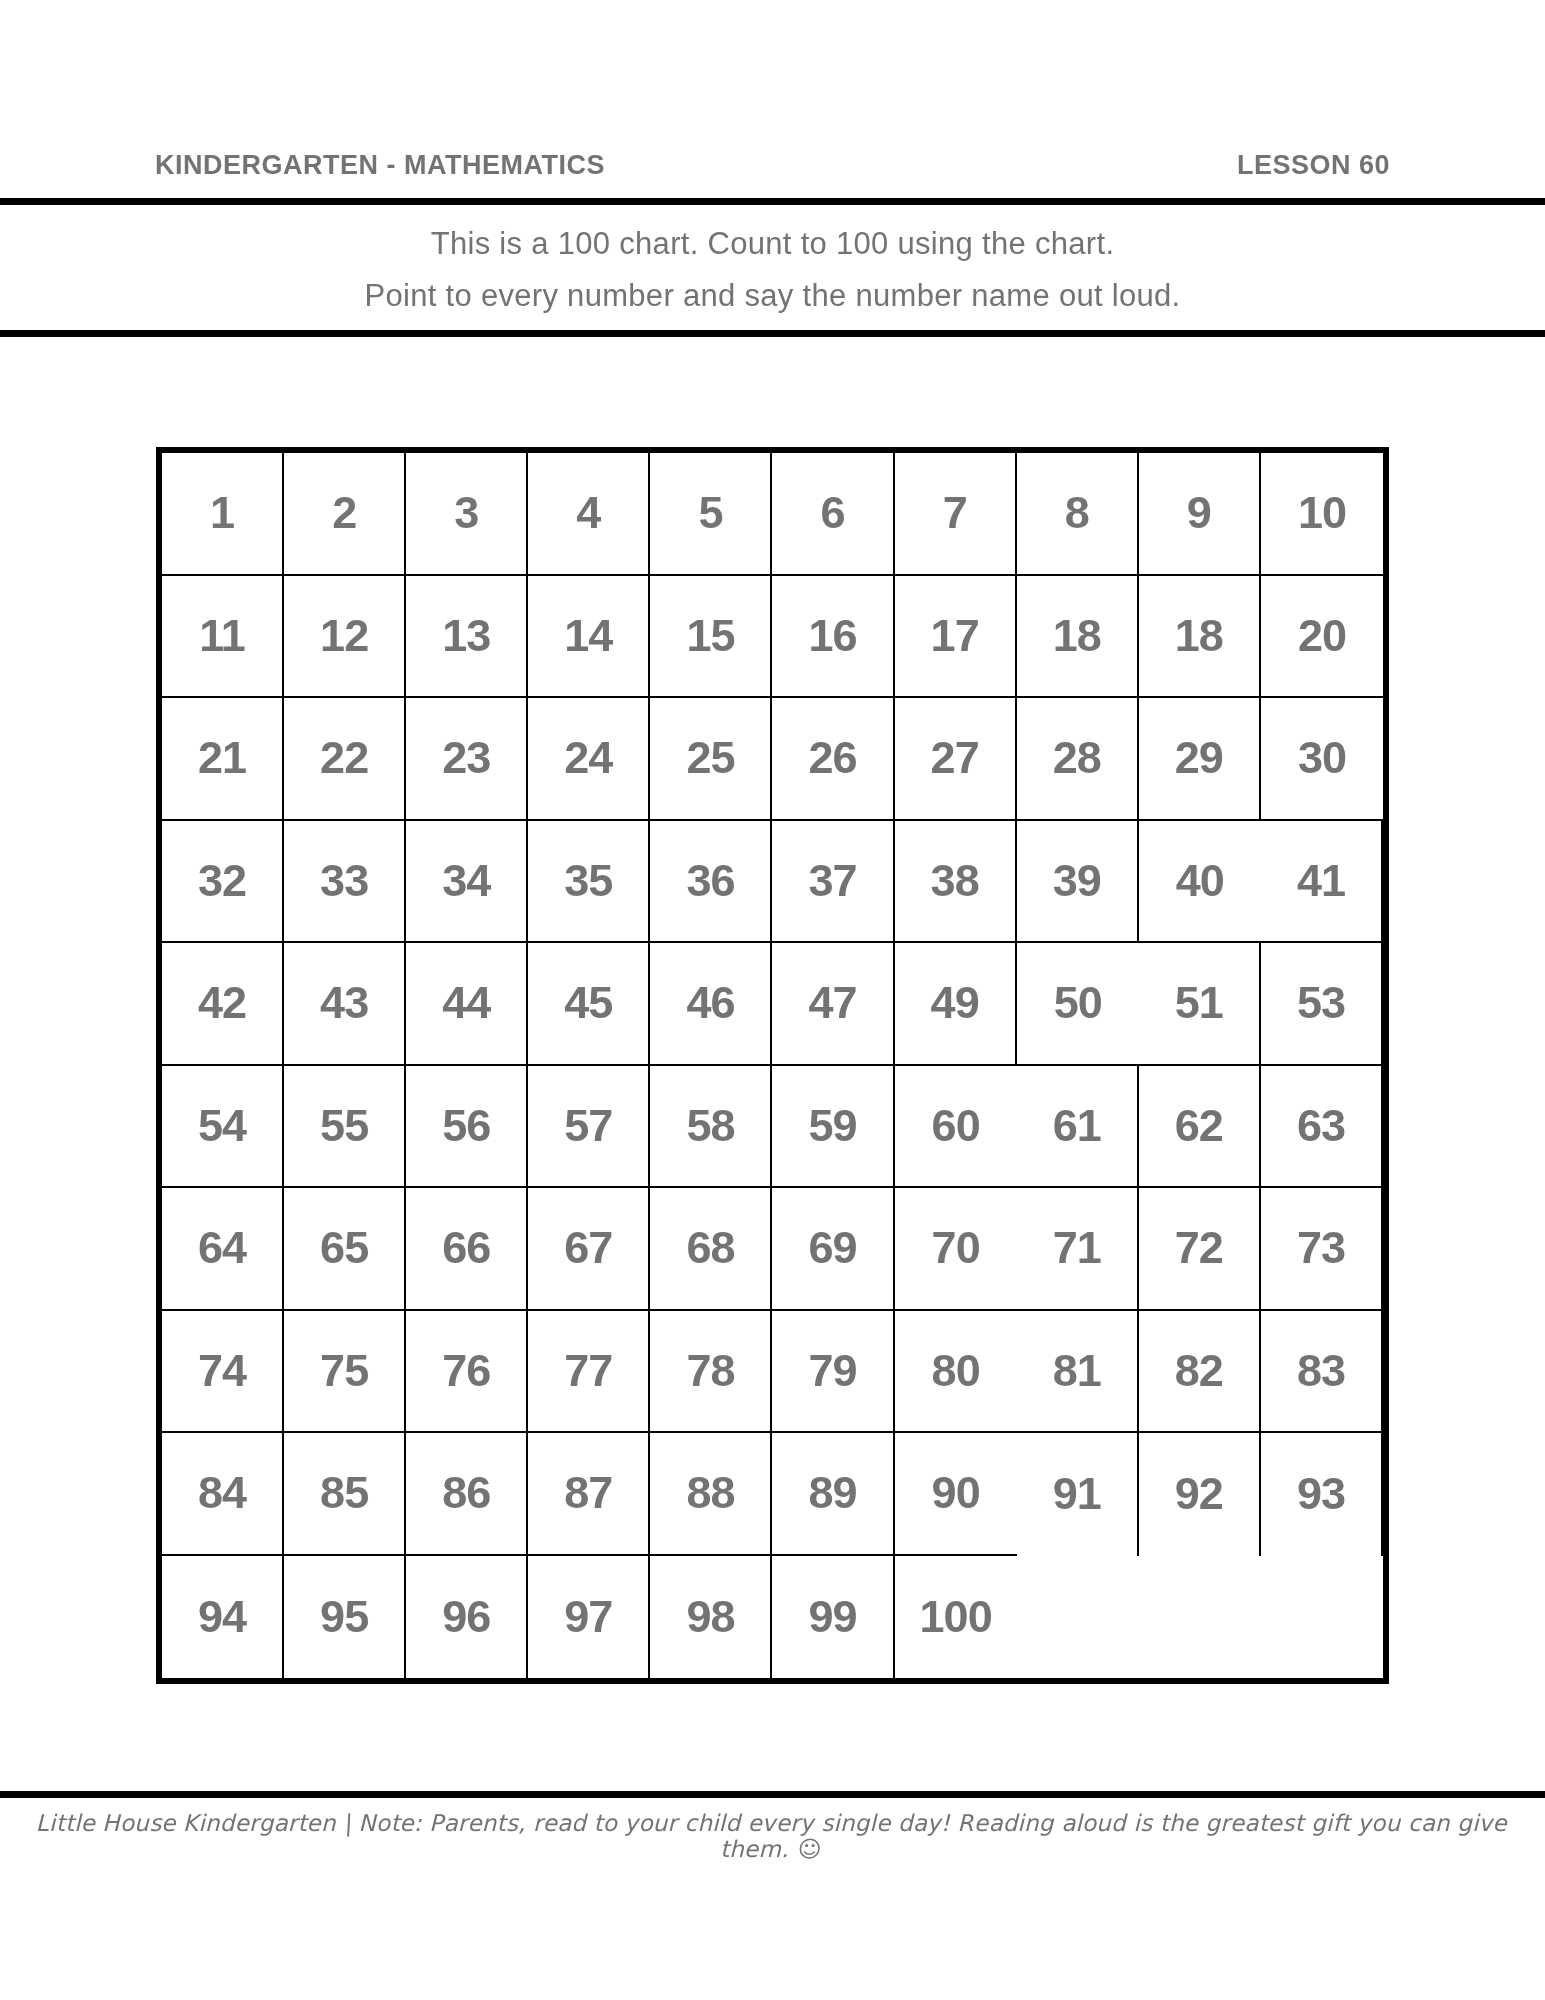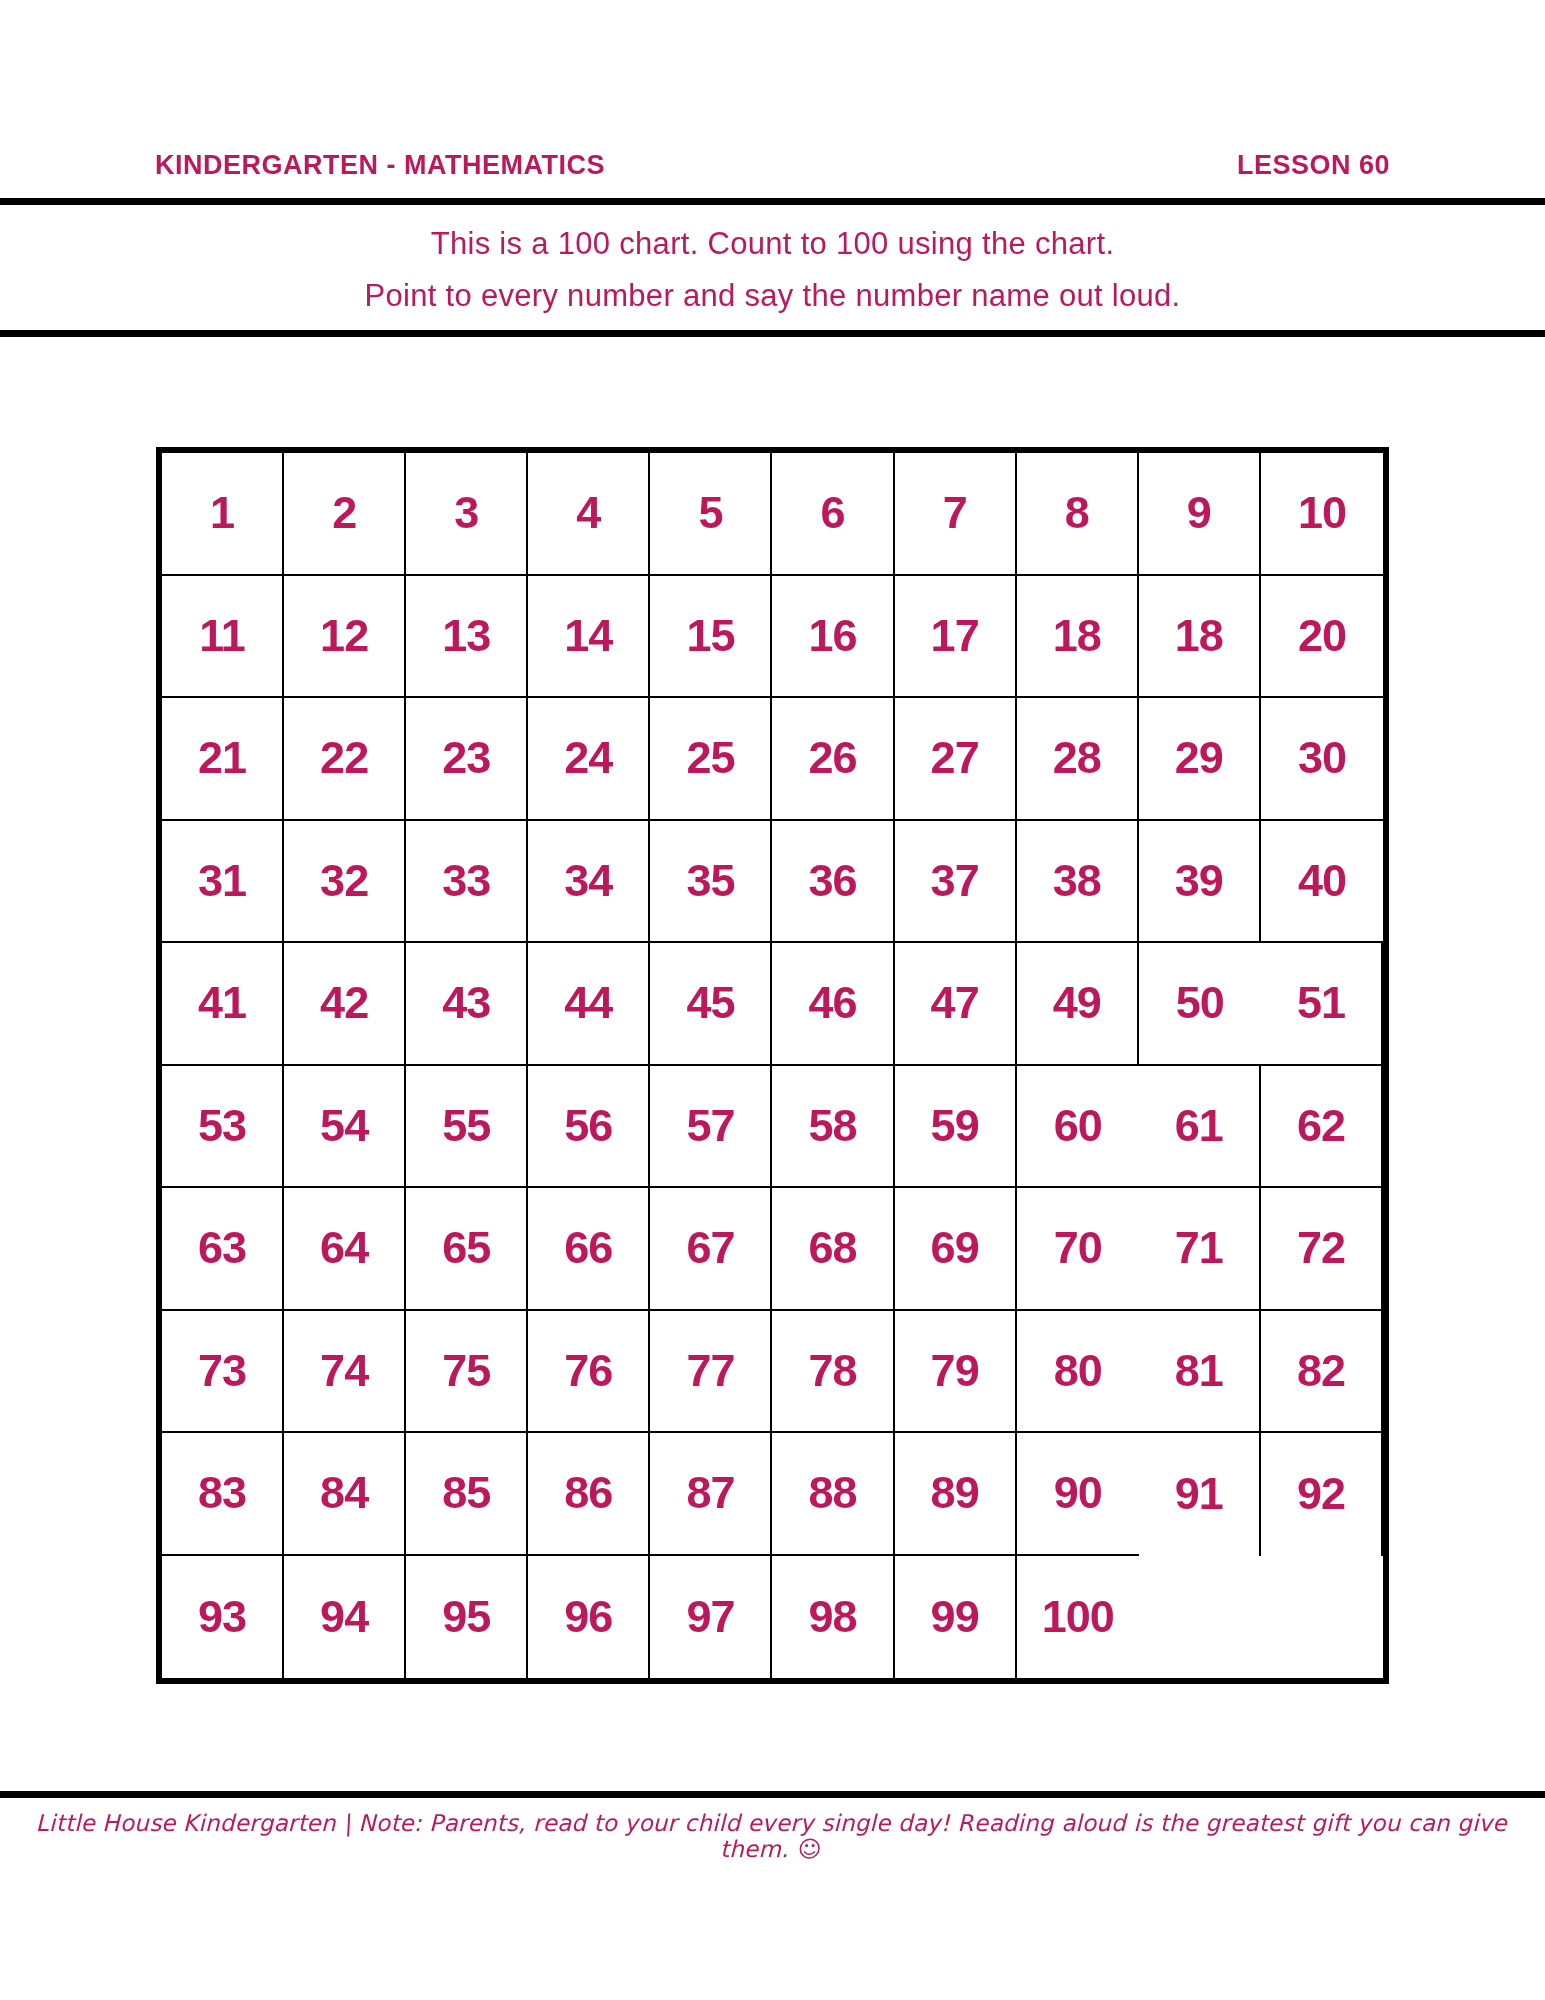--- a/index.html
+++ b/index.html
@@ -3,21 +3,21 @@
 <meta charset="utf-8">
 <style>
   * { margin: 0; padding: 0; box-sizing: border-box; }
   html, body { background: #ffffff; }
   .page {
     position: relative;
     width: 1545px;
     height: 2000px;
     background: #ffffff;
     font-family: "Liberation Sans", sans-serif;
-    color: #be185d;
+    color: #737373;
     overflow: hidden;
   }
   
   .header-row {
     position: absolute;
     left: 155px;
     top: 150px;
     width: 1235px;
     display: flex;
     justify-content: space-between;
@@ -137,21 +137,20 @@
       <div class="chart-cell">21</div>
       <div class="chart-cell">22</div>
       <div class="chart-cell">23</div>
       <div class="chart-cell">24</div>
       <div class="chart-cell">25</div>
       <div class="chart-cell">26</div>
       <div class="chart-cell">27</div>
       <div class="chart-cell">28</div>
       <div class="chart-cell">29</div>
       <div class="chart-cell last-col">30</div>
-      <div class="chart-cell">31</div>
       <div class="chart-cell">32</div>
       <div class="chart-cell">33</div>
       <div class="chart-cell">34</div>
       <div class="chart-cell">35</div>
       <div class="chart-cell">36</div>
       <div class="chart-cell">37</div>
       <div class="chart-cell">38</div>
       <div class="chart-cell">39</div>
       <div class="chart-cell last-col">40</div>
       <div class="chart-cell">41</div>

